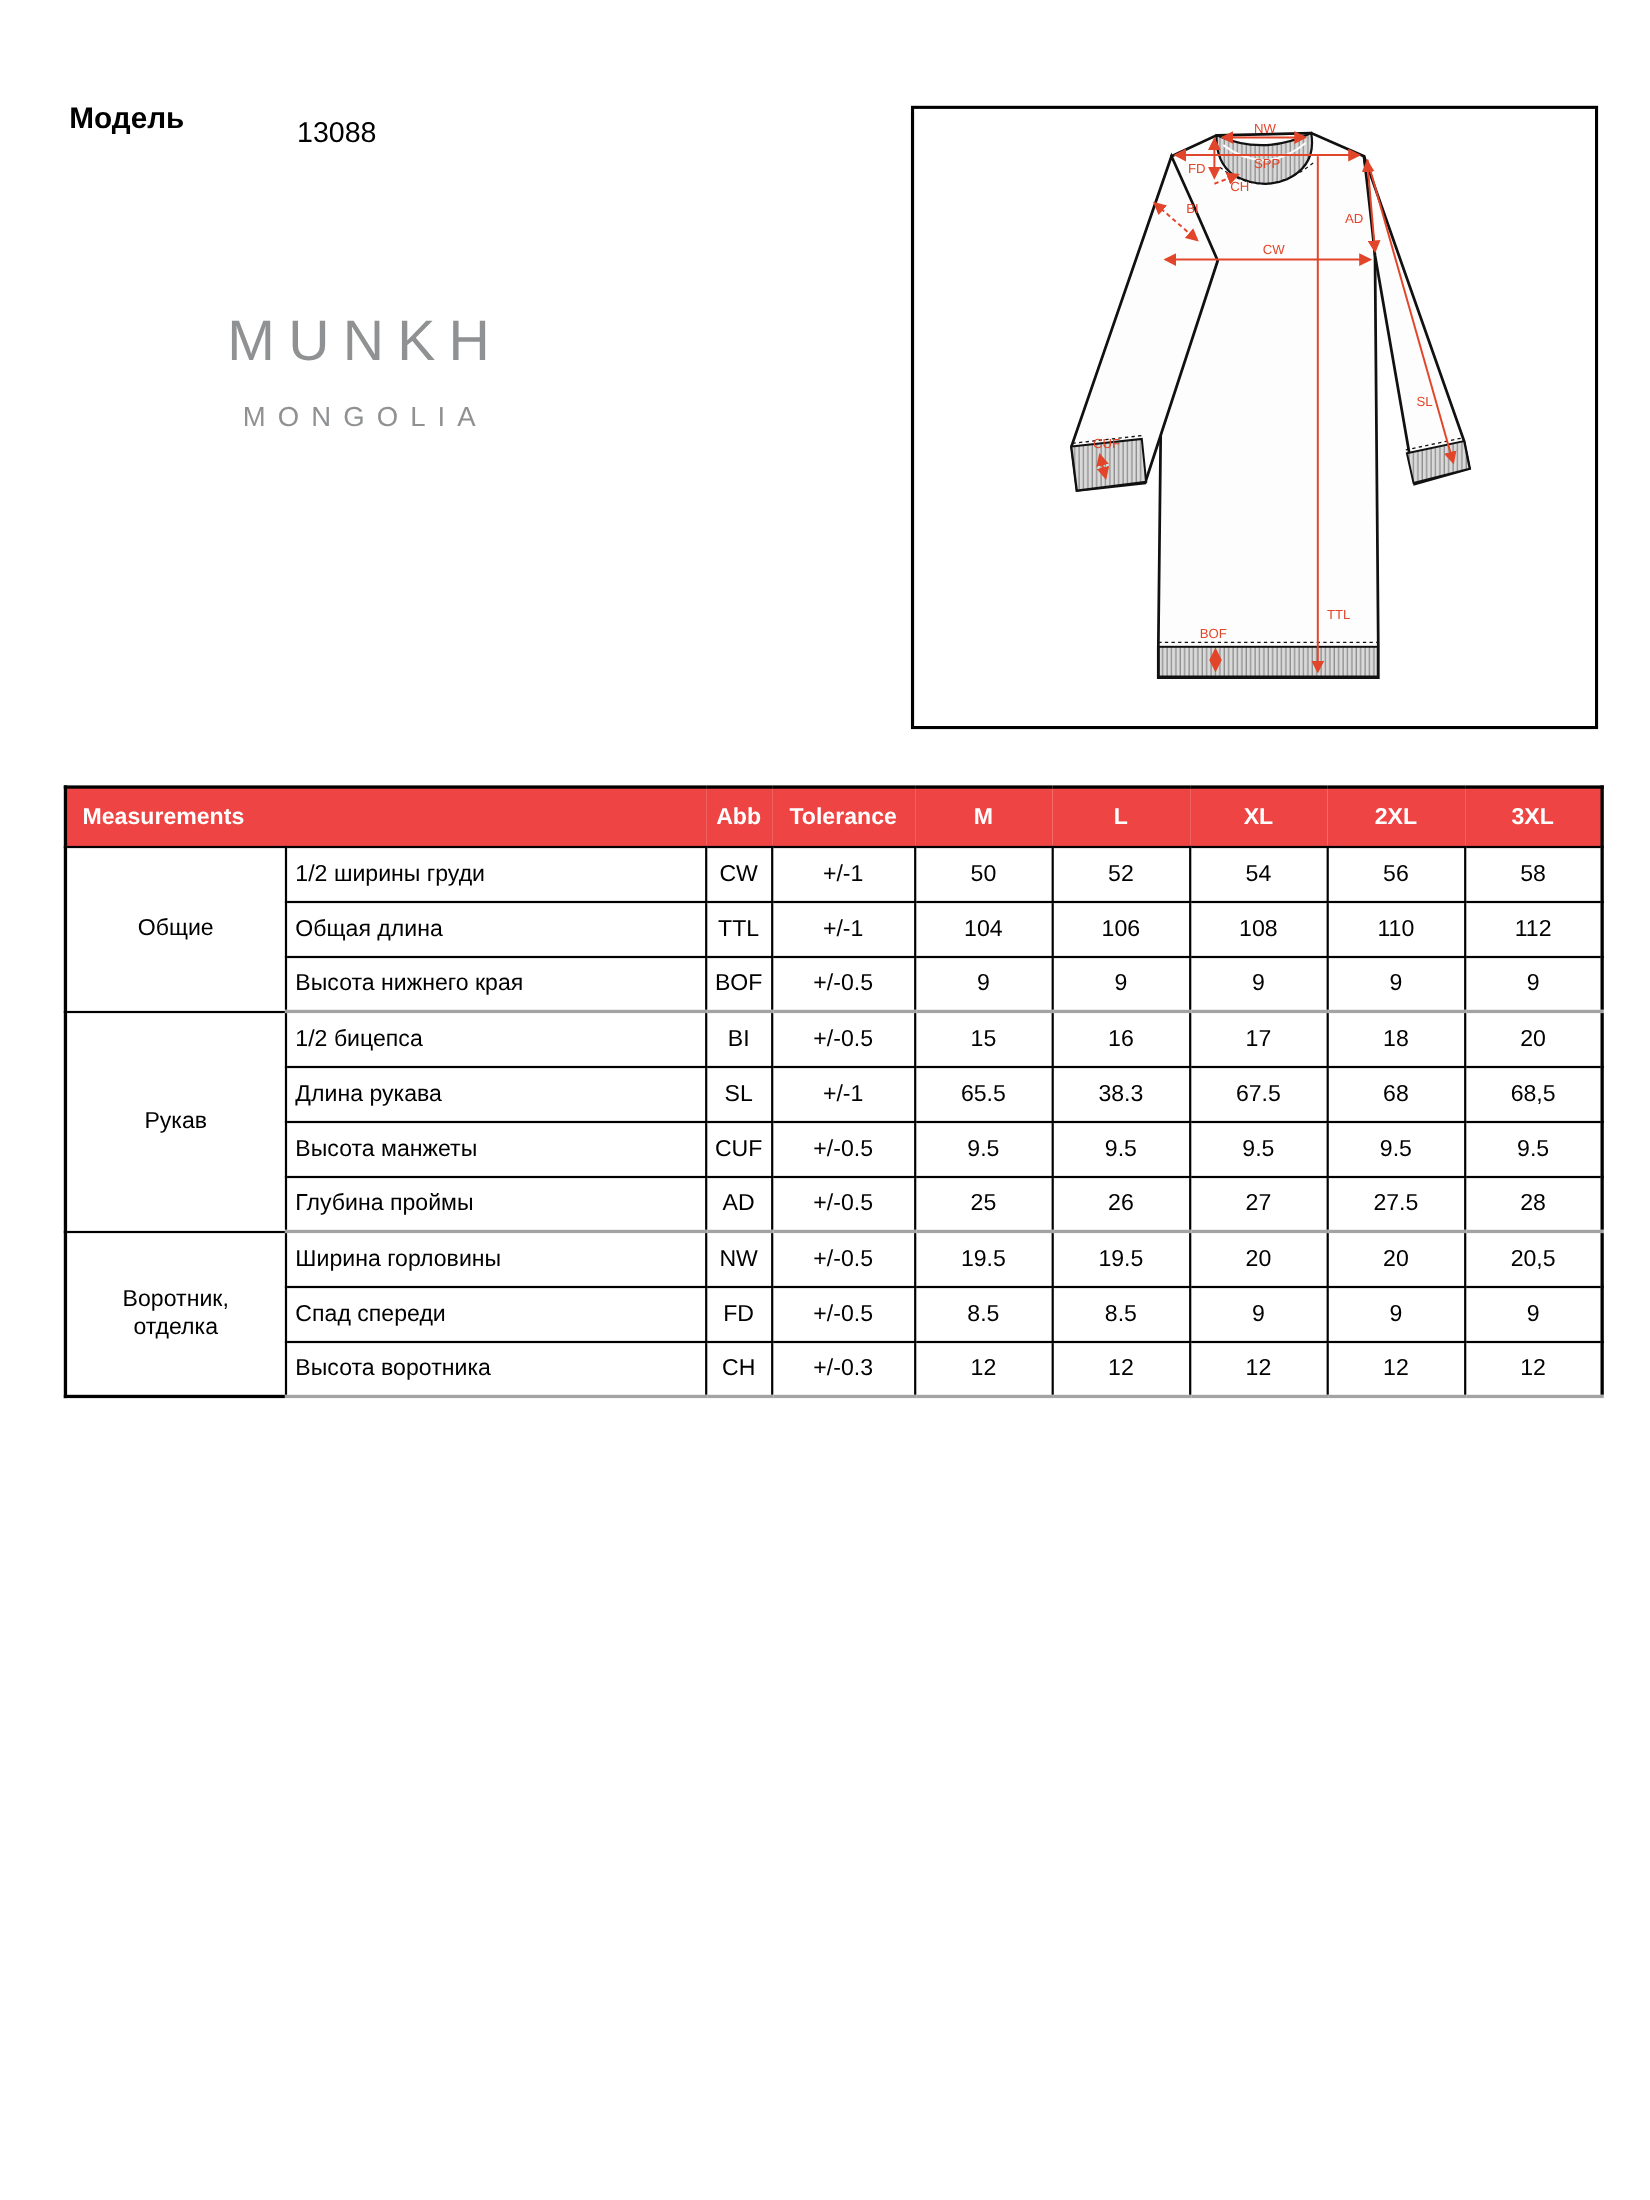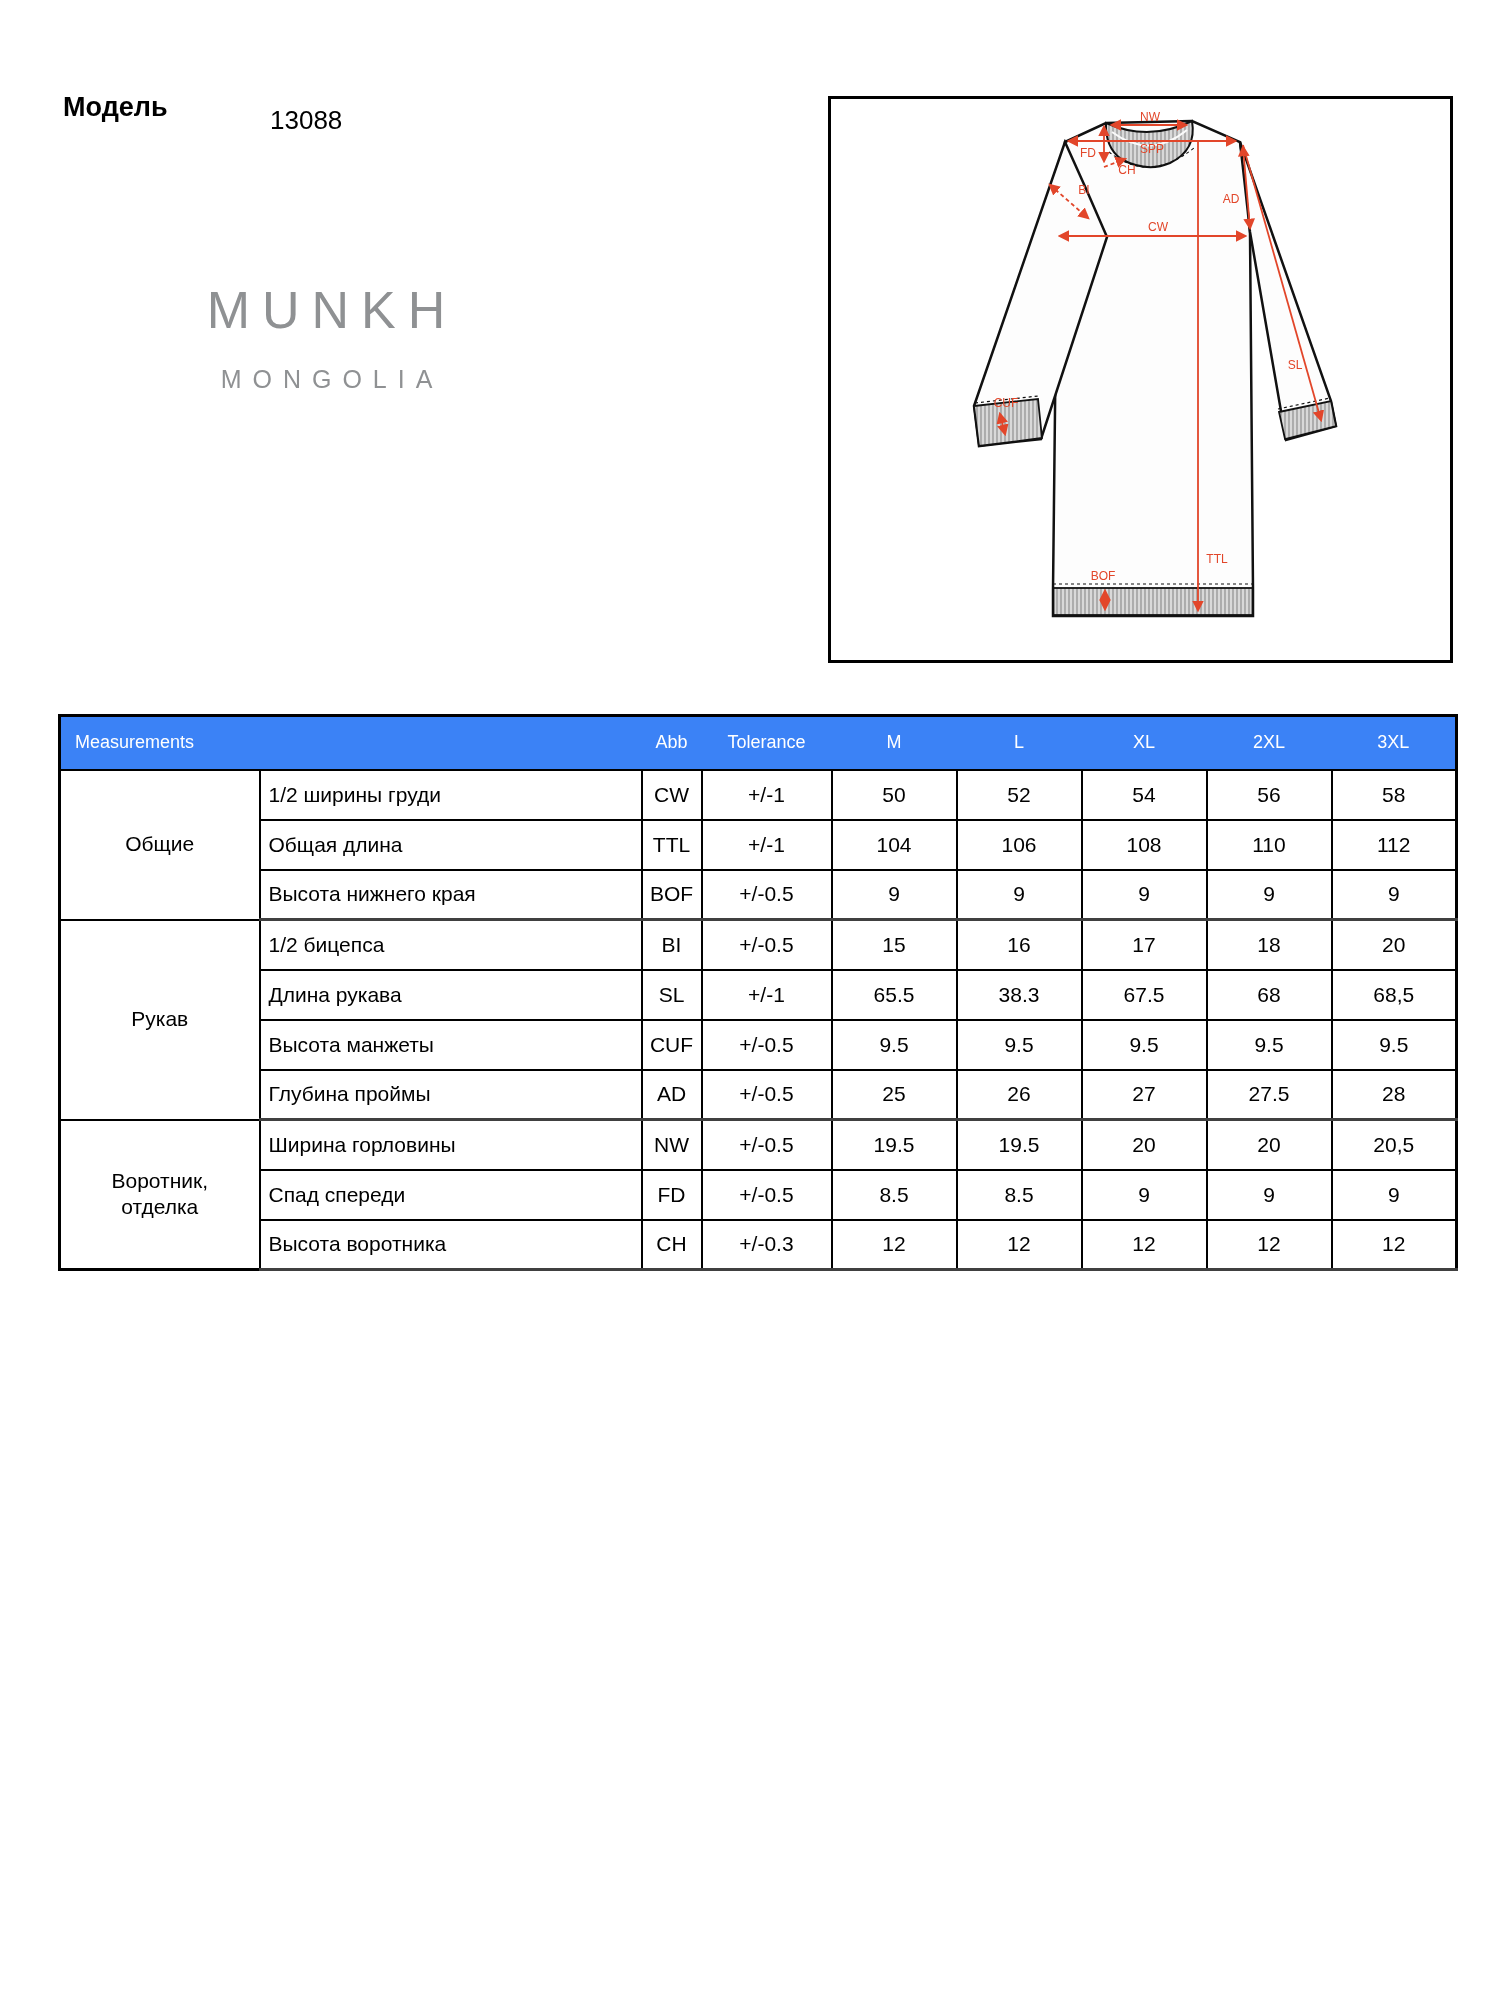--- a/index.html
+++ b/index.html
@@ -10,26 +10,26 @@
   .model-label { position:absolute; left:63px; top:92px; font-size:27px; font-weight:bold; }
   .model-number { position:absolute; left:270px; top:105px; font-size:26px; font-weight:normal; }
 
   .logo { position:absolute; left:57px; top:270px; width:550px; text-align:center; color:#8f9193; }
   .logo .brand { font-size:52px; letter-spacing:12px; line-height:80px; font-weight:400; }
   .logo .sub { margin-top:16px; font-size:25px; letter-spacing:11px; line-height:26px; }
 
   .diagram { position:absolute; left:828px; top:96px; width:625px; height:567px; }
 
   table.meas { position:absolute; left:58px; top:714px; width:1397px; border-collapse:collapse; table-layout:fixed; font-size:21px; border:3px solid #000; }
-  table.meas thead th { background:#3b82f6; color:#fff; height:54px; font-weight:normal; font-size:18px; text-align:center; padding:0; }
+  table.meas thead th { background:#ef4444; color:#fff; height:54px; font-weight:bold; font-size:21px; text-align:center; padding:0; }
   table.meas thead th.h-meas { text-align:left; padding-left:14px; }
   table.meas tbody td { border:2px solid #000; height:50px; text-align:center; vertical-align:middle; padding:0; background:#fff; }
   table.meas tbody td.group-cell { padding:0 30px; line-height:1.25; }
   table.meas tbody td.name-cell { text-align:left; padding-left:8px; }
-  table.meas tbody tr.group-end td { border-bottom:3px solid #404040; }
+  table.meas tbody tr.group-end td { border-bottom:3px solid #a3a3a3; }
   svg text { font-family:"Liberation Sans", sans-serif; }
 </style>
 </head>
 <body>
 
 <div class="page">
 
   <div class="model-label">Модель</div>
   <div class="model-number">13088</div>
 

